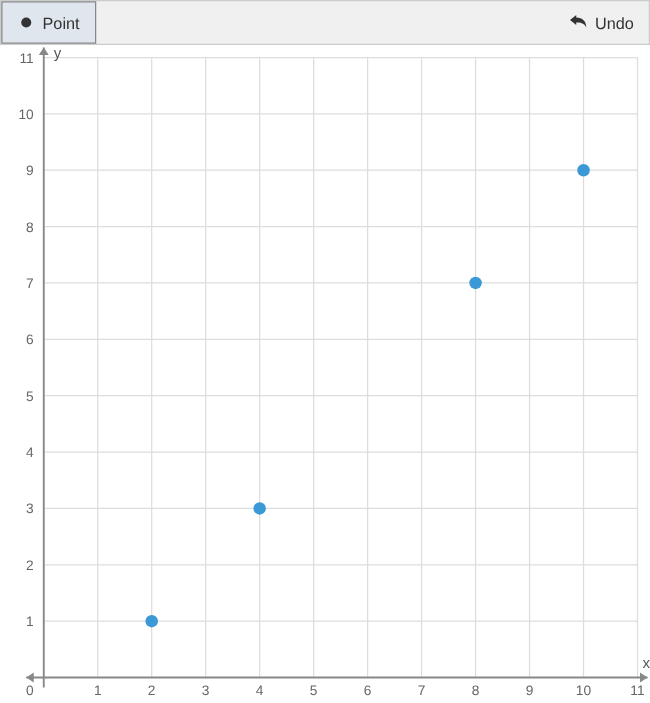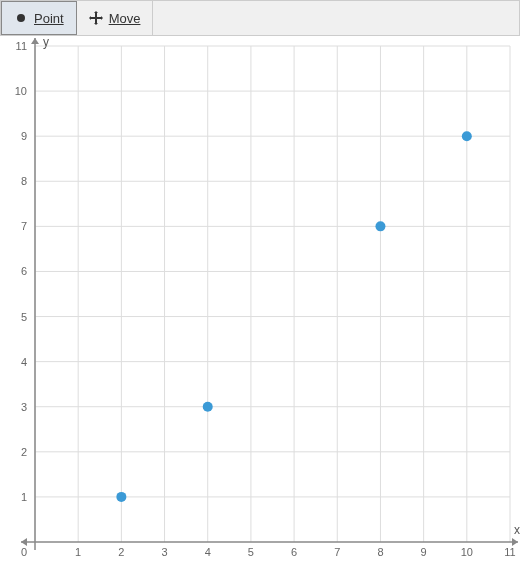--- a/index.html
+++ b/index.html
@@ -1,18 +1,18 @@
 <!DOCTYPE html>
 <html><head>
 <meta charset="utf-8">
 <style>
 * { box-sizing: border-box; margin: 0; padding: 0; }
 body { font-family: Arial, sans-serif; width: 520px; height: 562px; background: #fff; overflow: hidden; }
 .toolbar { display: flex; background: #f0f0f0; border: 1px solid #ccc; height: 36px; }
-.tool-btn { display: flex; align-items: center; padding: 0 12px; font-size: 13px; color: #333; cursor: pointer; border-right: 1px solid #ccc; gap: 6px; text-decoration: underline; }
+.tool-btn { display: flex; align-items: center; padding: 0 12px; font-size: 13px; color: #333; cursor: pointer; border-right: 1px solid #ccc; gap: 6px; }
 .tool-btn.active { background: #e0e6ed; border: 1px solid #888; }
 .tool-btn.disabled { color: #aaa; }
 .tool-btn.noborder { border-right: none; }
 .spacer { flex: 1; }
 .icon { display: inline-flex; width: 14px; height: 14px; align-items: center; justify-content: center; }
 .chart-area { position: relative; width: 520px; height: 526px; background: #fff; }
 svg { display: block; }
 .grid-line { stroke: #ddd; stroke-width: 1; }
 .axis-line { stroke: #888; stroke-width: 1.5; }
 .tick-label { font-size: 11px; fill: #666; }
@@ -24,29 +24,29 @@
 
 <div class="toolbar">
   <div class="tool-btn active">
     <span class="icon">
       <svg width="12" height="12">
           <circle cx="6" cy="6" r="4" fill="#333"></circle>
         </svg>
     </span>
     <span>Point</span>
   </div>
-  <div class="tool-btn">
+  <div class="spacer"></div>
+  <div class="tool-btn noborder">
     <span class="icon">
-      <svg width="14" height="14" viewBox="0 0 14 14">
-          <path d="M7 0 L9 2 L8 2 L8 6 L12 6 L12 5 L14 7 L12 9 L12 8 L8 8 L8 12 L9 12 L7 14 L5 12 L6 12 L6 8 L2 8 L2 9 L0 7 L2 5 L2 6 L6 6 L6 2 L5 2 Z" fill="#333"></path>
+      <svg width="14" height="12" viewBox="0 0 14 12">
+          <path d="M0 4 L5 0 L5 2 C10 2 13 5 13 10 C11 6 8 6 5 6 L5 8 Z" fill="#333"></path>
         </svg>
     </span>
-    <span>Move</span>
+    <span>Undo</span>
   </div>
-  <div class="spacer"></div>
 </div>
 
 <div class="chart-area">
   <svg id="chart-svg" width="520" height="526">
       <line x1="35" y1="506" x2="35" y2="10" class="grid-line"></line>
       <line x1="78.18181818181819" y1="506" x2="78.18181818181819" y2="10" class="grid-line"></line>
       <line x1="121.36363636363636" y1="506" x2="121.36363636363636" y2="10" class="grid-line"></line>
       <line x1="164.54545454545453" y1="506" x2="164.54545454545453" y2="10" class="grid-line"></line>
       <line x1="207.72727272727272" y1="506" x2="207.72727272727272" y2="10" class="grid-line"></line>
       <line x1="250.9090909090909" y1="506" x2="250.9090909090909" y2="10" class="grid-line"></line>

